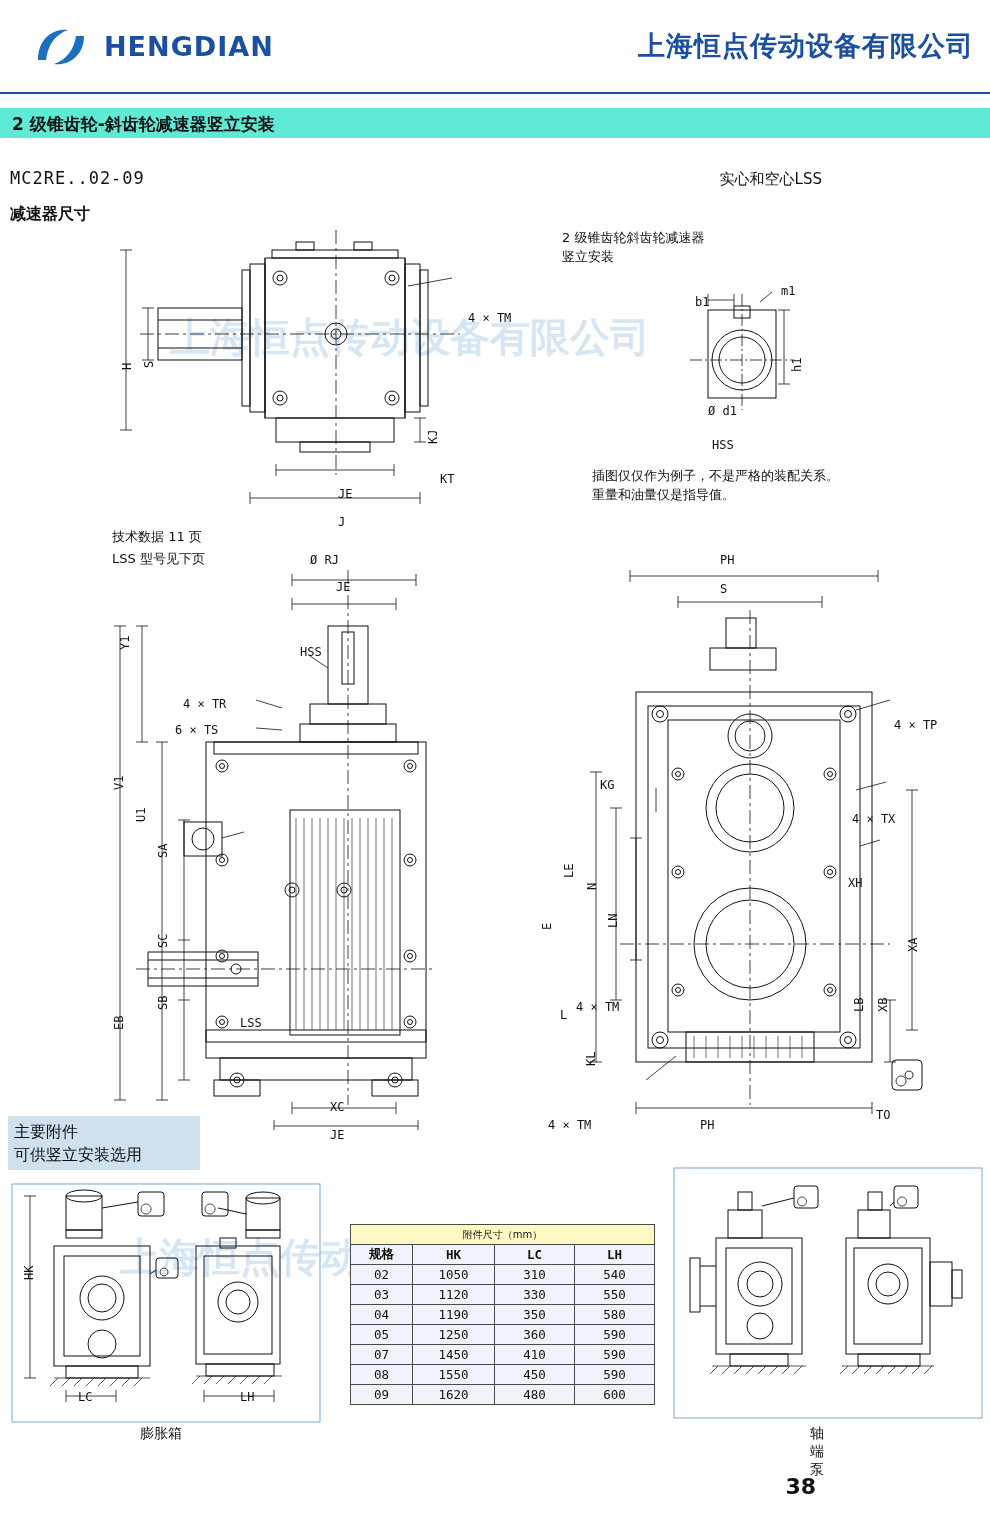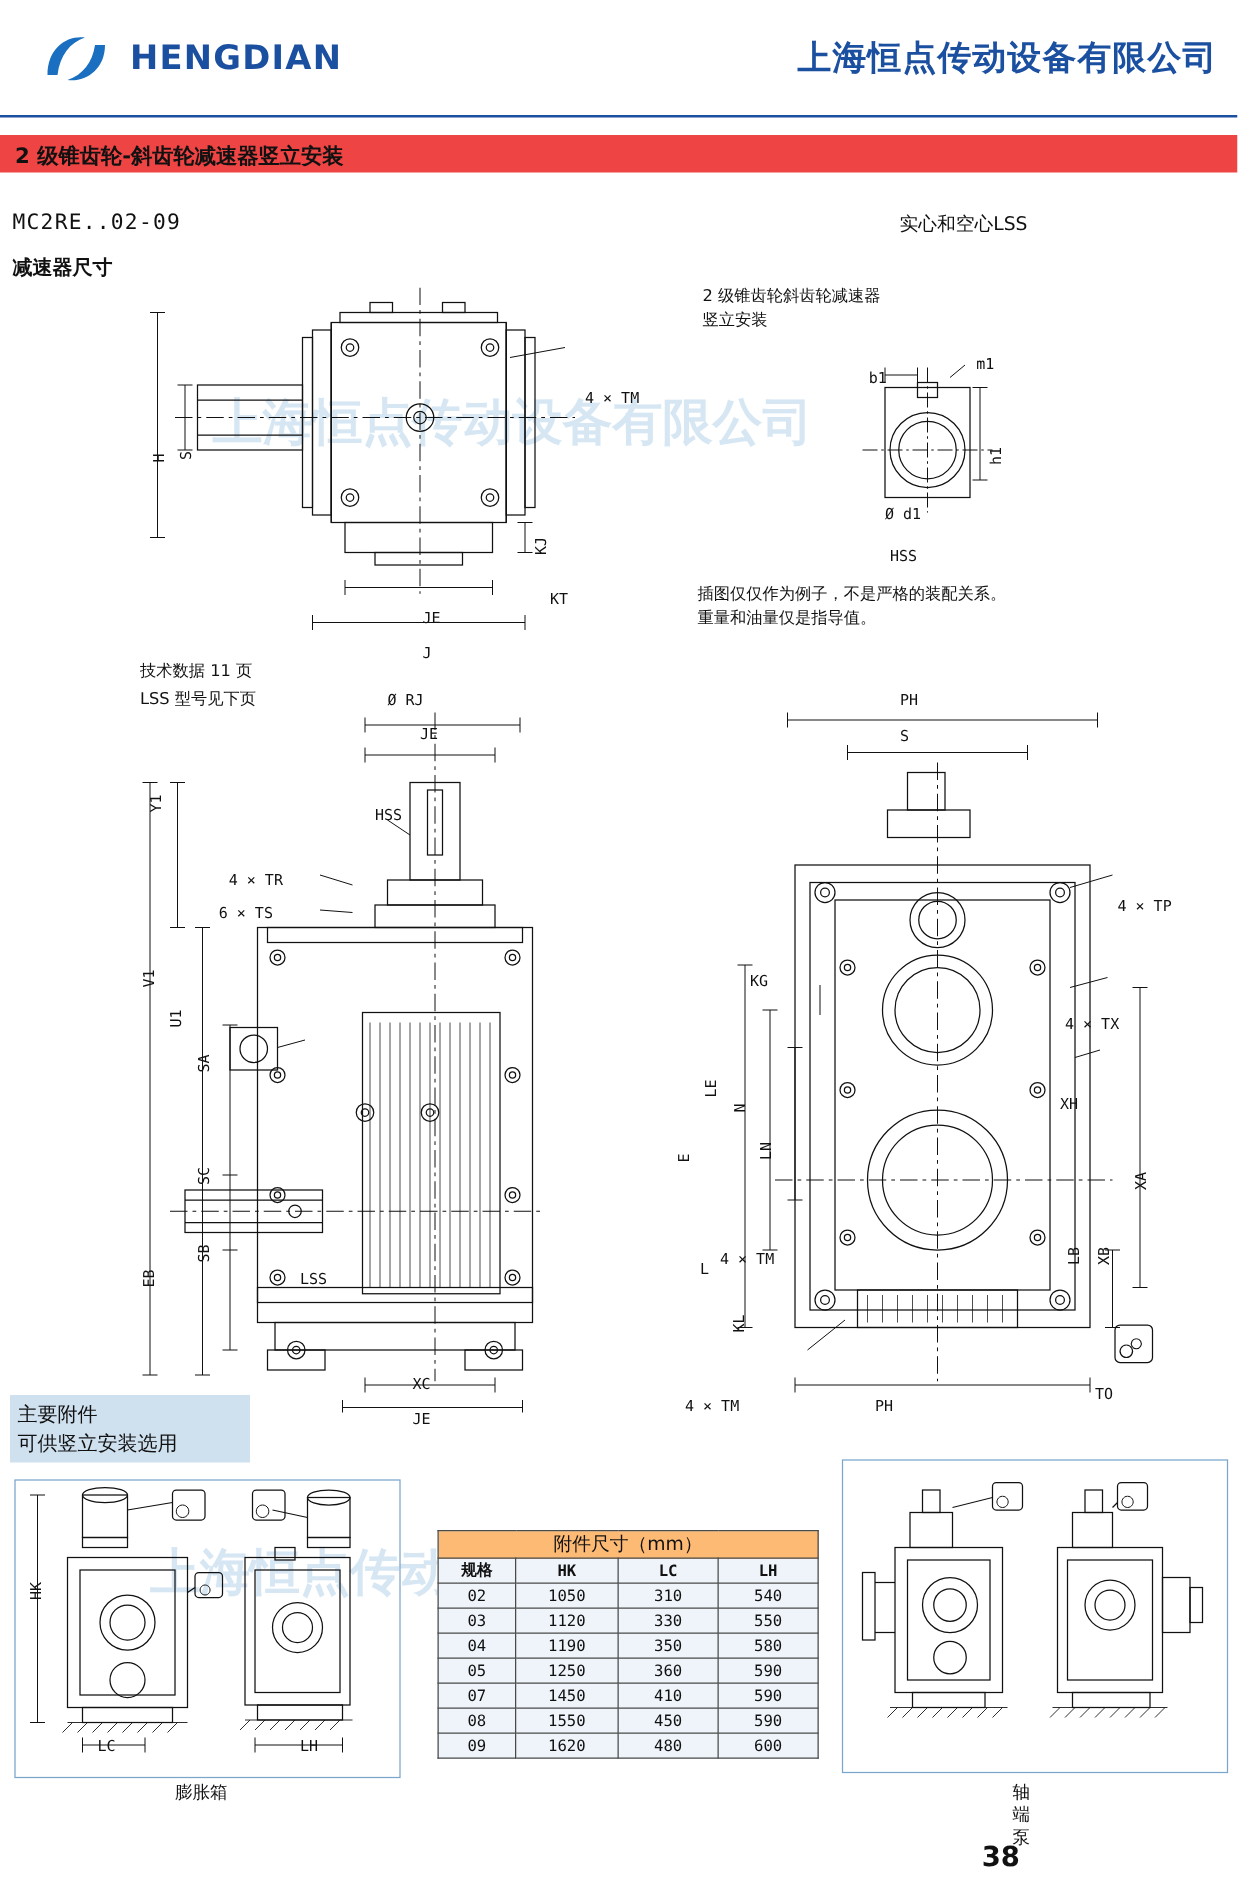--- a/index.html
+++ b/index.html
@@ -29,21 +29,21 @@
   .company{
     position:absolute;right:16px;top:28px;
     font-size:27px;font-weight:bold;color:#1b4fa0;
     font-family:"DejaVu Sans", sans-serif;
     letter-spacing:1px;
   }
 
   
   .titlebar{
     position:absolute;left:0;top:108px;width:990px;height:30px;
-    background:#ef4444;
+    background:#5eead4;
   }
   .titlebar span{
     position:absolute;left:12px;top:5px;
     font-size:17px;font-weight:bold;color:#111;
     font-family:"DejaVu Sans", sans-serif;
   }
 
   .modelcode{
     position:absolute;left:10px;top:168px;
     font-size:17px;font-family:"DejaVu Sans Mono", monospace;letter-spacing:1px;
@@ -109,22 +109,22 @@
     background:#eef4fa;
   }
   .tbl th,.tbl td{
     border:1px solid #4a4a4a;
     text-align:center;
     padding:1px 0;
     height:17px;
   }
   .tbl .hdr-main{
     font-family:"DejaVu Sans", sans-serif;
-    font-size:15px;font-weight:normal;
-    background:#fdba74;
+    font-size:10px;font-weight:normal;
+    background:#fef9c3;
     margin-top:40px;
   }
   .tbl col.c0{width:62px;}
   .tbl col.c1{width:82px;}
   .tbl col.c2{width:80px;}
   .tbl col.c3{width:80px;}
 
   .capt{
     position:absolute;
     font-family:"DejaVu Sans", sans-serif;
@@ -255,21 +255,21 @@
         <line x1="100" y1="14" x2="112" y2="4" stroke-width=".8"></line>
       </g>
     </svg>
   </div>
   <div class="lbl" style="left:695px;top:295px;">b1</div>
   <div class="lbl" style="left:781px;top:284px;">m1</div>
   <div class="lbl rot" style="left:790px;top:372px;">h1</div>
   <div class="lbl" style="left:708px;top:404px;">Ø d1</div>
   <div class="lbl" style="left:712px;top:438px;">HSS</div>
 
-  <div class="note" style="left:558px;top:466px;">插图仅仅作为例子，不是严格的装配关系。
+  <div class="note" style="left:592px;top:466px;">插图仅仅作为例子，不是严格的装配关系。
 重量和油量仅是指导值。</div>
 
   <div class="lbl cn" style="left:112px;top:528px;">技术数据 11 页</div>
   <div class="lbl cn" style="left:112px;top:550px;">LSS 型号见下页</div>
 
   <div class="dwg" style="left:96px;top:560px;width:450px;height:570px;">
     <svg width="450" height="570" viewBox="0 0 450 570">
       <g fill="none" stroke="#111" stroke-width="1">
 
         <line x1="196" y1="20" x2="320" y2="20" stroke-width=".8"></line>

